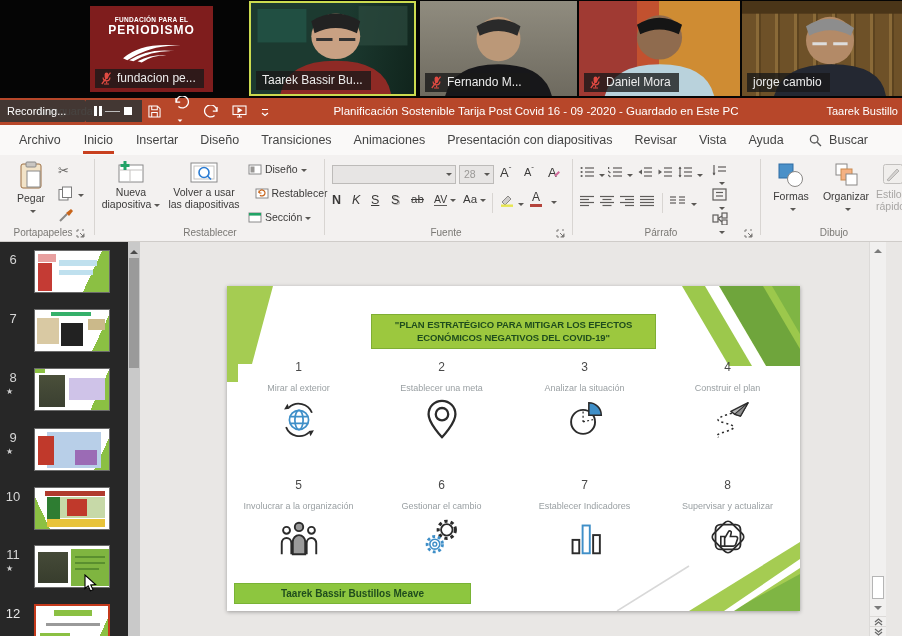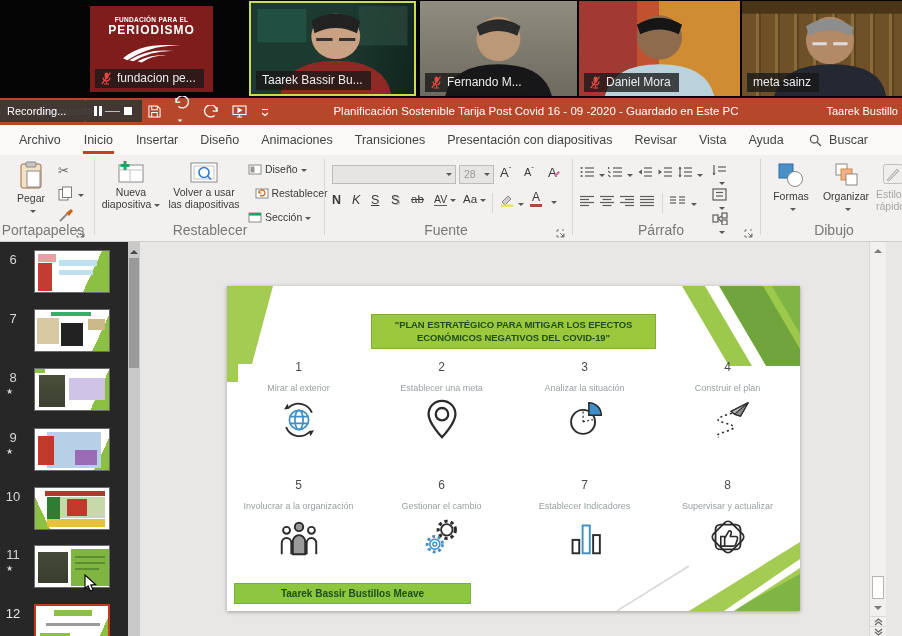--- a/index.html
+++ b/index.html
@@ -38,21 +38,21 @@
             font-size:11.5px;white-space:nowrap;overflow:hidden;}
   .tb-user{position:absolute;right:4px;top:0;height:27px;line-height:27px;font-size:11px;white-space:nowrap;}
   
   .tabsrow{position:absolute;left:0;top:125px;width:902px;height:30px;background:#faf9f8;display:flex;align-items:stretch;padding-left:8px;box-sizing:border-box;}
   .tab{font-size:12.5px;color:#444;padding:0 11px;display:flex;align-items:center;cursor:default;}
   .tab.active span{border-bottom:3px solid #C8401F;padding:6px 1px 4px 1px;}
   .ribbon-search{margin-left:auto;margin-right:34px;display:flex;align-items:center;gap:7px;font-size:12.5px;color:#444;}
   
   .ribbon{position:absolute;left:0;top:155px;width:902px;height:87px;background:#f3f1f0;border-bottom:1px solid #cfccc9;box-sizing:border-box;font-size:10.5px;color:#3b3a39;}
   .gsep{position:absolute;top:4px;bottom:6px;width:1px;background:#d8d5d2;}
-  .glabel{position:absolute;bottom:3px;font-size:14px;color:#7a7874;text-align:center;}
+  .glabel{position:absolute;bottom:3px;font-size:10px;color:#7a7874;text-align:center;}
   .launcher{position:absolute;bottom:3px;width:10px;height:10px;}
   .rbtn{position:absolute;text-align:center;cursor:default;}
   .rbtn .lbl{display:block;line-height:12px;}
   .bigicon{display:block;margin:0 auto 3px auto;}
   .mi{stroke:#5f5d5b;fill:none;stroke-width:1.2;display:block;}
   .letter{font-size:12.5px;color:#3b3a39;display:inline-block;}
   .combo{position:absolute;height:19px;background:#e7e5e4;border:1px solid #bdbbb9;box-sizing:border-box;font-size:10.5px;color:#9a9896;line-height:17px;padding-left:4px;}
   .combo .caret{position:absolute;right:3px;top:7px;}
   .minisep{position:absolute;top:38px;height:20px;width:1px;background:#d8d5d2;}
   .disabled{color:#a8a6a4;}
@@ -195,21 +195,21 @@
 
     <div class="vtile tile-jorge">
       <svg class="sil" viewBox="0 0 100 60" preserveAspectRatio="none">
         <rect x="0" y="0" width="100" height="8" fill="#4a3518"></rect>
         <circle cx="55" cy="25" r="15" fill="#b38a67"></circle>
           <path d="M40 16q15-10 30 1l-2 5q-13-7-26 0z" fill="#8d8d8d"></path>
         <path d="M44 27h9m4 0h9" stroke="#ddd" stroke-width="2"></path>
           <path d="M20 60q5-20 36-20t34 20z" fill="#242832"></path>
       </svg>
       <div class="vname">
-        <span>meta sainz</span>
+        <span>jorge cambio</span>
       </div>
     </div>
   </div>
 
   <div class="titlebar">
     <span class="autosave">Autoguardado</span>
     <div class="rec-overlay">
       <span>Recording...</span>
     </div>
     <div class="rec-controls">
@@ -261,24 +261,24 @@
     <div class="tab active">
         <span>Inicio</span>
       </div>
     <div class="tab">
         <span>Insertar</span>
       </div>
     <div class="tab">
         <span>Diseño</span>
       </div>
     <div class="tab">
+        <span>Transiciones</span>
+      </div>
+    <div class="tab">
         <span>Animaciones</span>
-      </div>
-    <div class="tab">
-        <span>Transiciones</span>
       </div>
     <div class="tab">
         <span>Presentación con diapositivas</span>
       </div>
     <div class="tab">
         <span>Revisar</span>
       </div>
     <div class="tab">
         <span>Vista</span>
       </div>

